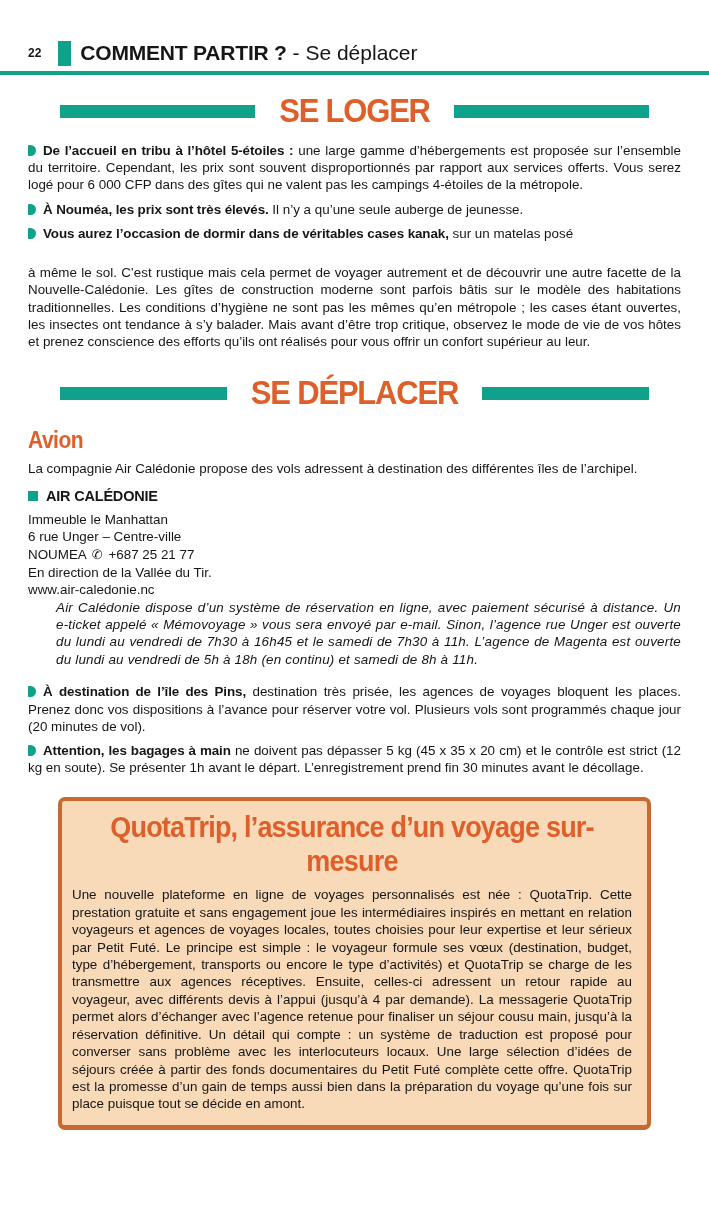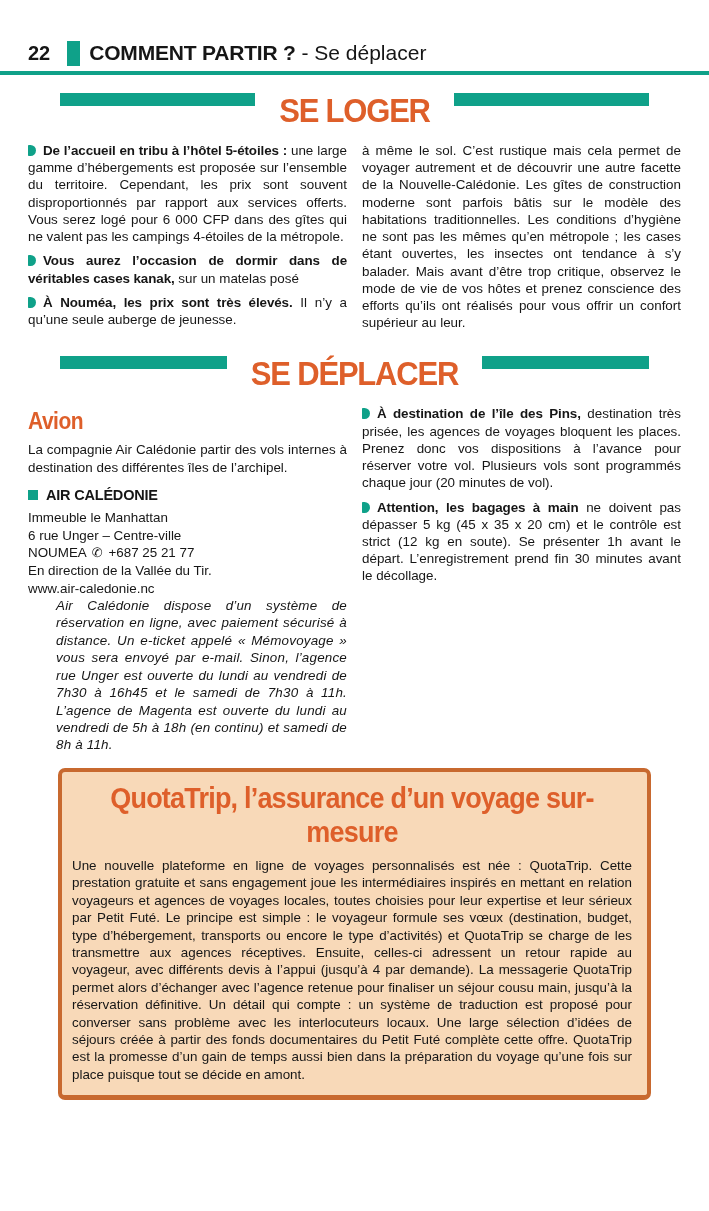--- a/index.html
+++ b/index.html
@@ -9,35 +9,35 @@
     --box-bg:#f8d9b8;
     --box-border:#c8692f;
   }
   *{margin:0;padding:0;box-sizing:border-box;}
   html,body{background:#ffffff;}
   body{width:709px;font-family:"Liberation Sans",sans-serif;color:var(--ink);}
   .page{width:709px;min-height:1211px;background:#fff;overflow:hidden;position:relative;}
 
   
   .runhead{display:flex;align-items:center;gap:9px;margin:40px 28px 0 28px;height:26px;}
-  .pagenum{font-size:20px;font-weight:700;}
+  .pagenum{font-size:12px;font-weight:700;}
   .hblock{width:13px;height:25px;background:var(--teal);margin-left:8px;}
   .htitle{font-size:21px;}
   .htitle .b{font-weight:700;letter-spacing:-0.2px;}
   .rule{height:4px;background:var(--teal);margin-top:5px;}
 
   
-  .sec-head{display:flex;align-items:flex-start;gap:24px;margin:18px 60px 0 60px;}
+  .sec-head{display:flex;align-items:center;gap:24px;margin:18px 60px 0 60px;}
   .sec-head .bar{flex:1;height:13px;background:var(--teal);}
   .sec-title{font-size:31px;font-weight:700;color:var(--orange);letter-spacing:-1.2px;white-space:nowrap;transform:scaleY(1.08);}
 
   
   .columns{display:flex;gap:15px;margin:13px 28px 0 28px;}
   .col{flex:1;min-width:0;}
-  .body-txt{font-size:13.4px;line-height:1.285;text-align:justify;}
+  .body-txt{font-size:13.4px;line-height:1.285;text-align:justify;flex-direction:column;}
   p.bullet{margin-bottom:7px;}
   p.bullet b{letter-spacing:-0.1px;}
   .marker{display:inline-block;width:8px;height:11px;background:var(--teal);
           border-radius:1px 7px 7px 1px;margin-right:7px;vertical-align:-1px;}
   .plain{margin-bottom:7px;}
 
   
   .subhead{font-size:21px;font-weight:700;color:var(--orange);letter-spacing:-0.5px;
            margin:2px 0 7px 0;transform:scaleY(1.1);transform-origin:left top;}
   .listing{margin-top:10px;}
@@ -69,38 +69,38 @@
 
   <div class="sec-head">
     <span class="bar"></span>
     <span class="sec-title">SE LOGER</span>
     <span class="bar"></span>
   </div>
 
   <div class="columns body-txt">
     <div class="col">
       <p class="bullet"><span class="marker"></span><b>De l’accueil en tribu à l’hôtel 5-étoiles :</b> <span>une large gamme d’hébergements est proposée sur l’ensemble du territoire. Cependant, les prix sont souvent disproportionnés par rapport aux services offerts. Vous serez logé pour 6 000 CFP dans des gîtes qui ne valent pas les campings 4-étoiles de la métropole.</span></p>
+      <p class="bullet"><span class="marker"></span><b>À Nouméa, les prix sont très élevés.</b> <span>Il n’y a qu’une seule auberge de jeunesse.</span></p>
       <p class="bullet"><span class="marker"></span><b>Vous aurez l’occasion de dormir dans de véritables cases kanak,</b> <span>sur un matelas posé</span></p>
-      <p class="bullet"><span class="marker"></span><b>À Nouméa, les prix sont très élevés.</b> <span>Il n’y a qu’une seule auberge de jeunesse.</span></p>
     </div>
     <div class="col">
       <p class="plain">à même le sol. C’est rustique mais cela permet de voyager autrement et de découvrir une autre facette de la Nouvelle-Calédonie. Les gîtes de construction moderne sont parfois bâtis sur le modèle des habitations traditionnelles. Les conditions d’hygiène ne sont pas les mêmes qu’en métropole ; les cases étant ouvertes, les insectes ont tendance à s’y balader. Mais avant d’être trop critique, observez le mode de vie de vos hôtes et prenez conscience des efforts qu’ils ont réalisés pour vous offrir un confort supérieur au leur.</p>
     </div>
   </div>
 
   <div class="sec-head">
     <span class="bar"></span>
     <span class="sec-title">SE DÉPLACER</span>
     <span class="bar"></span>
   </div>
 
   <div class="columns body-txt">
     <div class="col">
       <h3 class="subhead">Avion</h3>
-      <p class="plain">La compagnie Air Calédonie partir des vols internes à destination des différentes îles de l’archipel.</p>
+      <p class="plain">La compagnie Air Calédonie propose des vols adressent à destination des différentes îles de l’archipel.</p>
 
       <div class="listing">
         <p class="listing-name"><span class="sq"></span><span>AIR CALÉDONIE</span></p>
         <p class="addr">Immeuble le Manhattan</p>
         <p class="addr">6 rue Unger – Centre-ville</p>
         <p class="addr"><span>NOUMEA</span> <span class="phone-icon">✆</span> <span>+687 25 21 77</span></p>
         <p class="addr">En direction de la Vallée du Tir.</p>
         <p class="addr">www.air-caledonie.nc</p>
         <p class="italic-note">Air Calédonie dispose d’un système de réservation en ligne, avec paiement sécurisé à distance. Un e-ticket appelé « Mémovoyage » vous sera envoyé par e-mail. Sinon, l’agence rue Unger est ouverte du lundi au vendredi de 7h30 à 16h45 et le samedi de 7h30 à 11h. L’agence de Magenta est ouverte du lundi au vendredi de 5h à 18h (en continu) et samedi de 8h à 11h.</p>
       </div>

